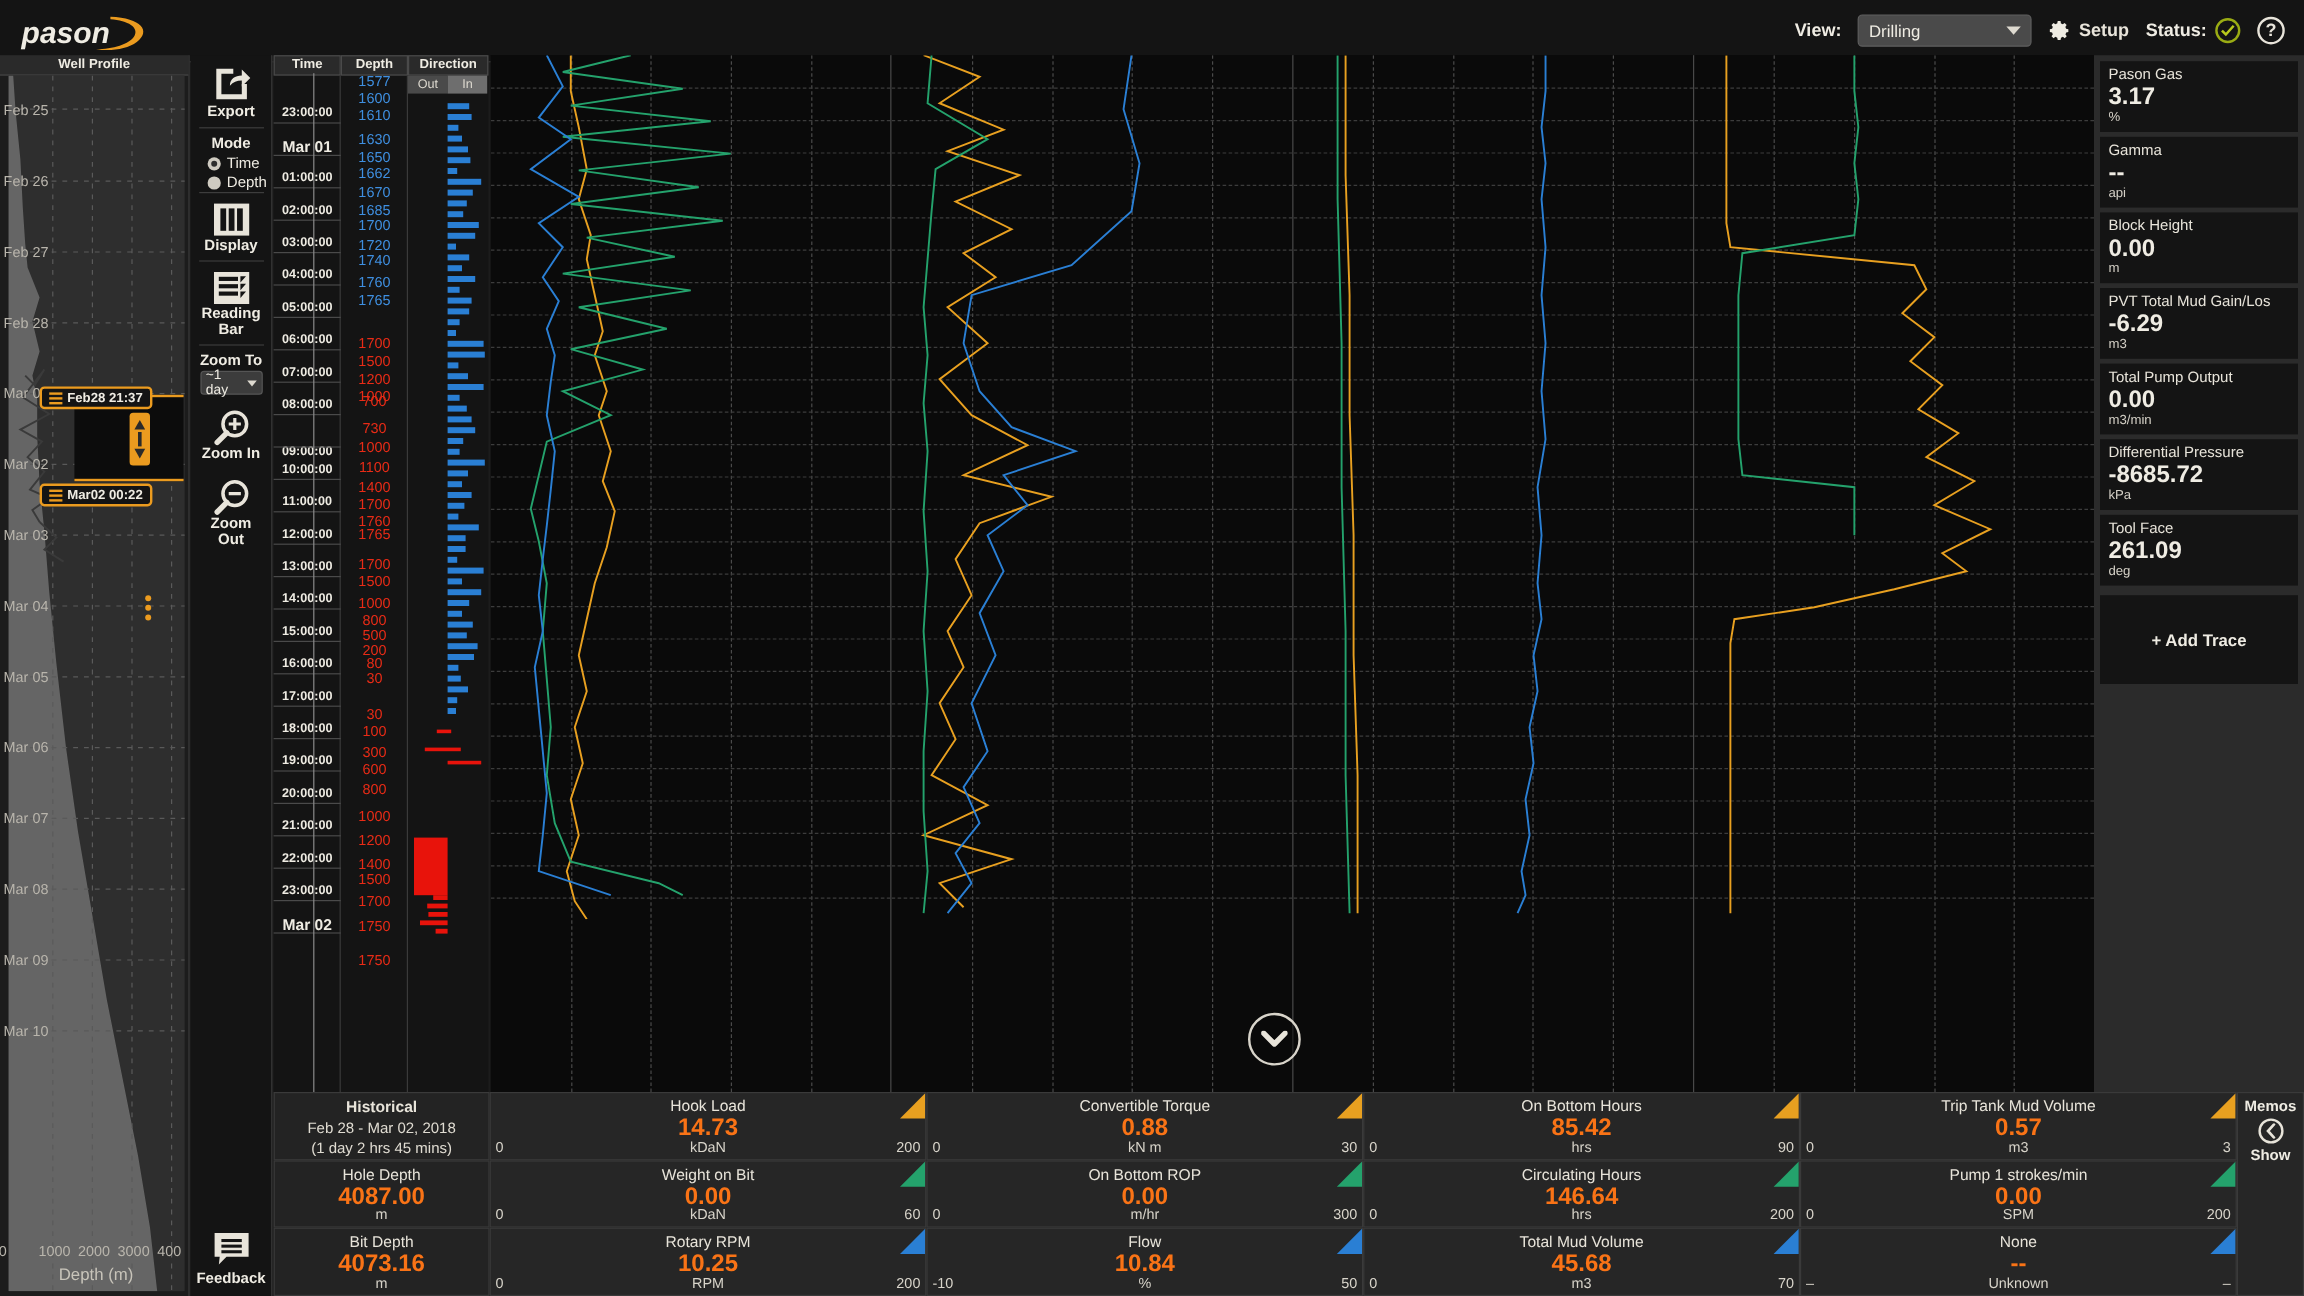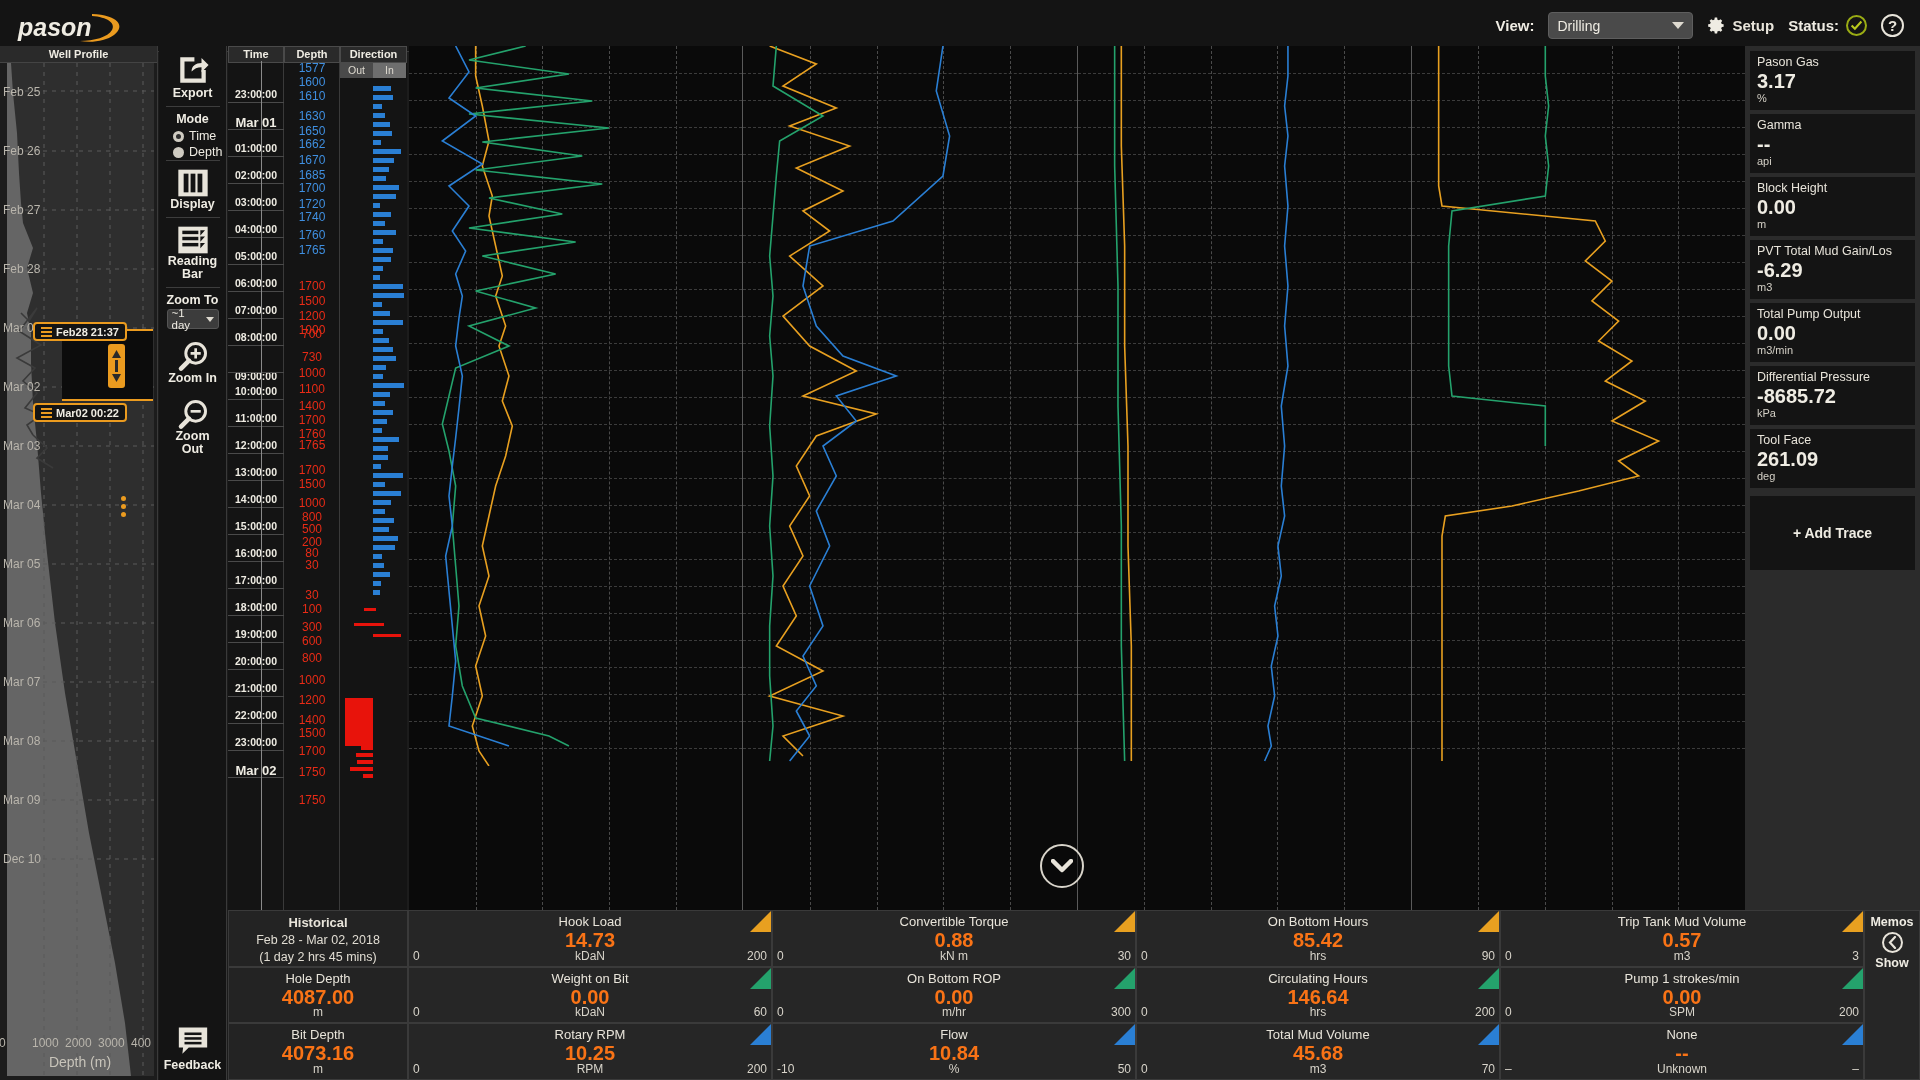--- a/index.html
+++ b/index.html
@@ -256,21 +256,21 @@
       <div class="wp-date" style="top: 216px;">Feb 28</div>
       <div class="wp-date" style="top: 275px;">Mar 01</div>
       <div class="wp-date" style="top: 334px;">Mar 02</div>
       <div class="wp-date" style="top: 393px;">Mar 03</div>
       <div class="wp-date" style="top: 452px;">Mar 04</div>
       <div class="wp-date" style="top: 511px;">Mar 05</div>
       <div class="wp-date" style="top: 570px;">Mar 06</div>
       <div class="wp-date" style="top: 629px;">Mar 07</div>
       <div class="wp-date" style="top: 688px;">Mar 08</div>
       <div class="wp-date" style="top: 747px;">Mar 09</div>
-      <div class="wp-date" style="top: 806px;">Dec 10</div>
+      <div class="wp-date" style="top: 806px;">Mar 10</div>
     </div>
 
   <div id="wp-axis">
     <div id="wp-ticks">
         <div class="wp-tick" style="left: -8px;">0</div>
         <div class="wp-tick" style="left: 25px;">1000</div>
         <div class="wp-tick" style="left: 58px;">2000</div>
         <div class="wp-tick" style="left: 91px;">3000</div>
         <div class="wp-tick" style="left: 124px;">400</div>
       </div>

